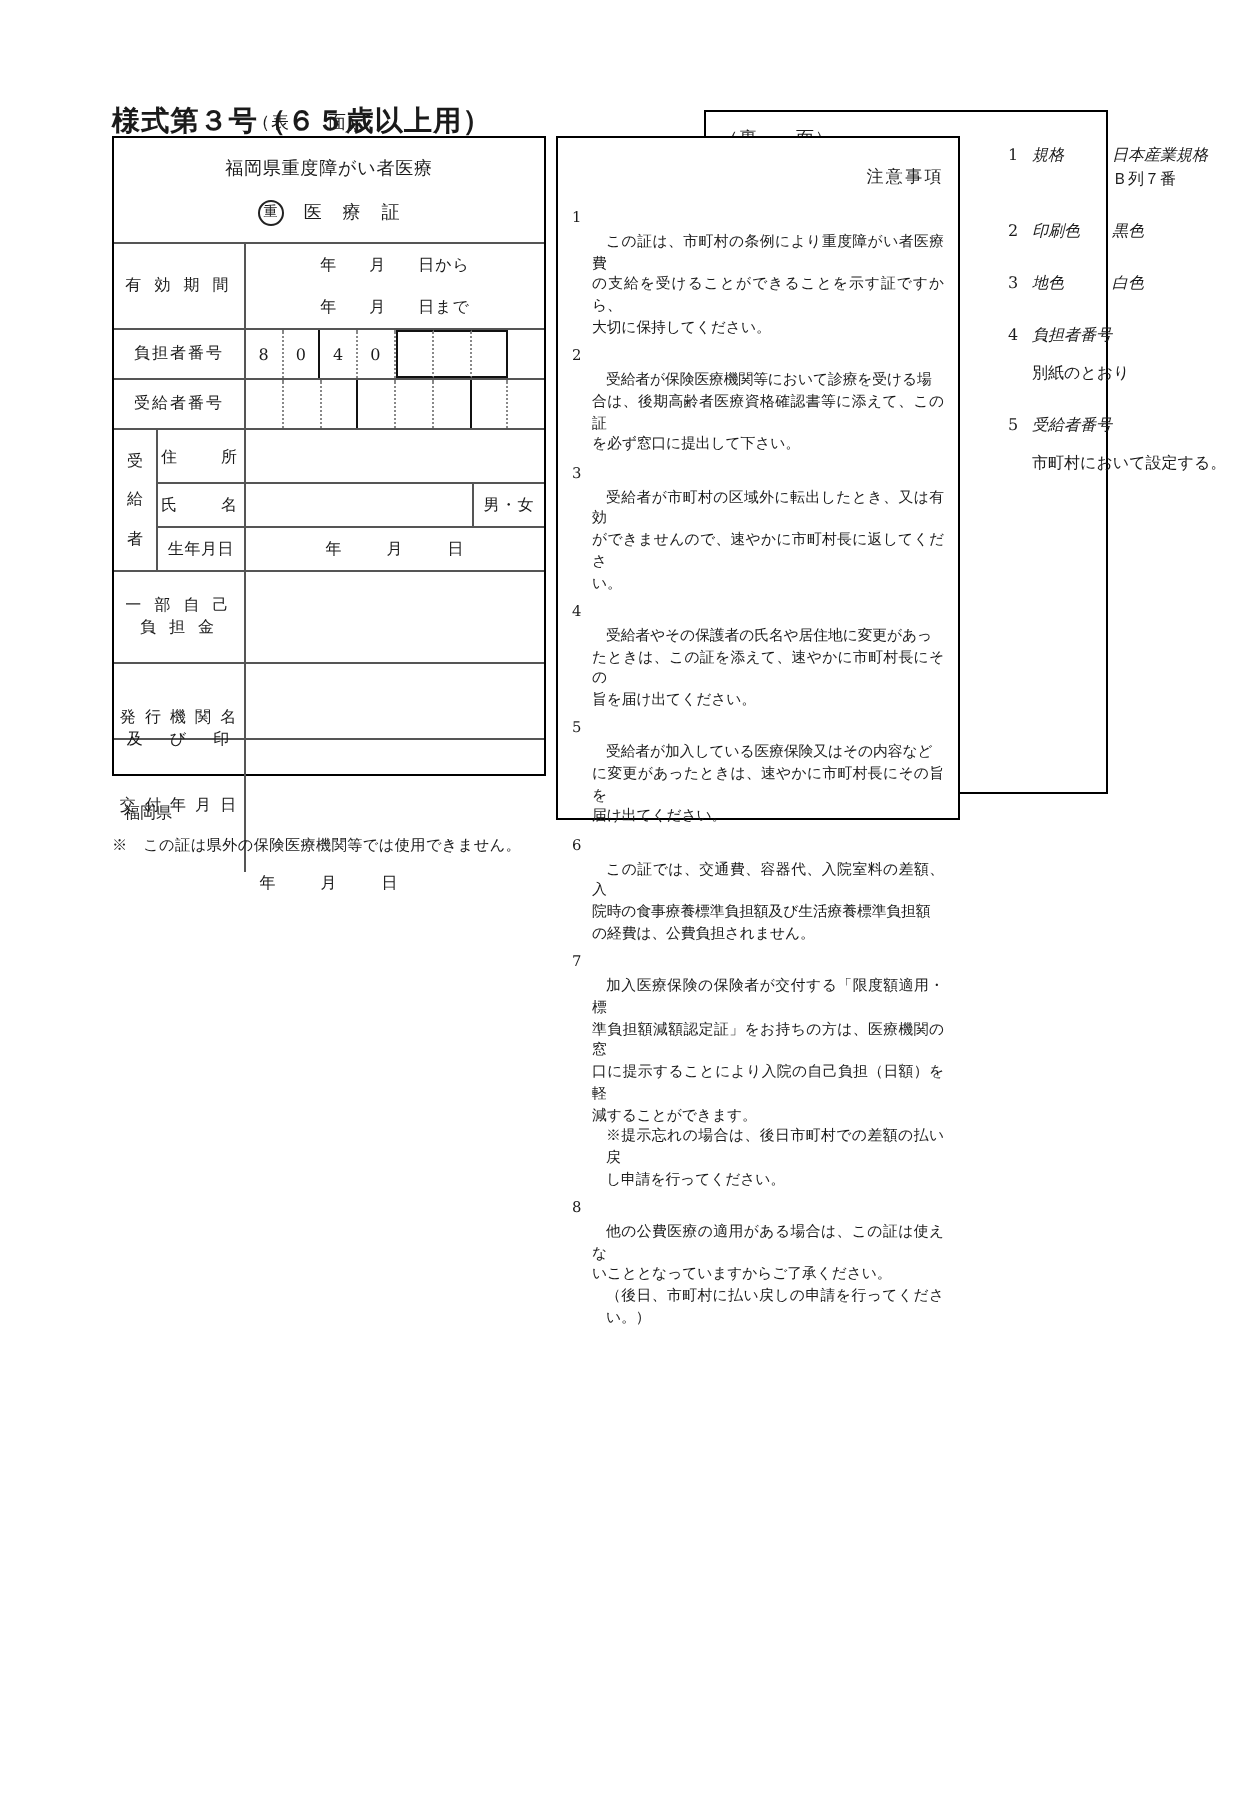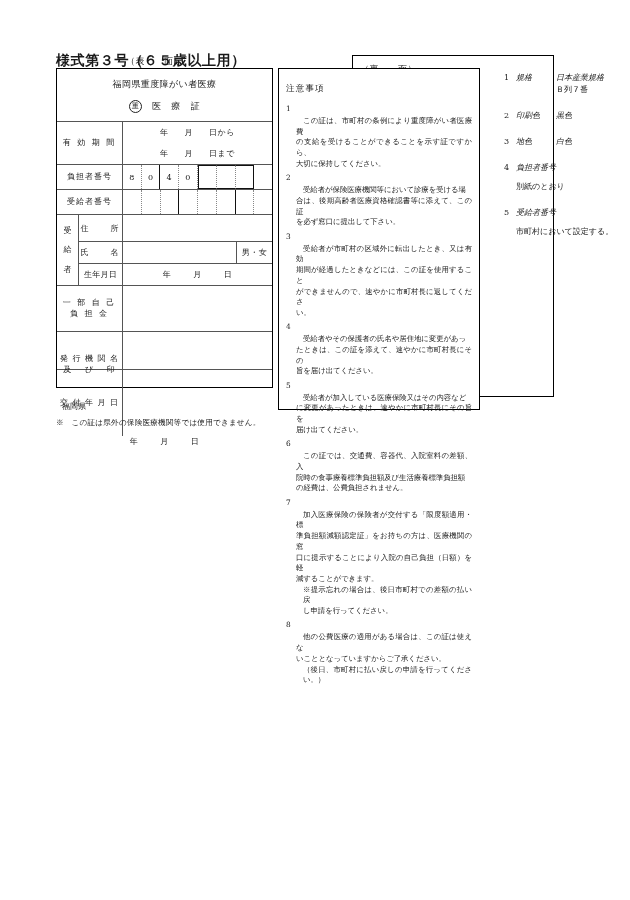--- a/index.html
+++ b/index.html
@@ -258,21 +258,21 @@
     left: 278px;
     top: 68px;
     width: 202px;
     height: 342px;
     border: 1.4px solid #000;
     box-sizing: border-box;
     background: #fff;
     padding: 7px 7px 0 7px;
   }
   .back-title {
-    text-align: left;
+    text-align: right;
     font-size: 8.5px;
     letter-spacing: 1.2px;
     margin: 7px 0 9px 0;
   }
   .note {
     display: flex;
     font-size: 7.4px;
     line-height: 1.45;
     margin-bottom: 3.5px;
     letter-spacing: -0.05px;
@@ -465,21 +465,20 @@
           <div class="note-body">
             <p class="first">受給者が保険医療機関等において診療を受ける場</p>
             <p>合は、後期高齢者医療資格確認書等に添えて、この証</p>
             <p>を必ず窓口に提出して下さい。</p>
           </div>
         </div>
         <div class="note">
           <div class="note-num">3</div>
           <div class="note-body">
             <p class="first">受給者が市町村の区域外に転出したとき、又は有効</p>
-            <p>期間が経過したときなどには、この証を使用すること</p>
             <p>ができませんので、速やかに市町村長に返してくださ</p>
             <p>い。</p>
           </div>
         </div>
         <div class="note">
           <div class="note-num">4</div>
           <div class="note-body">
             <p class="first">受給者やその保護者の氏名や居住地に変更があっ</p>
             <p>たときは、この証を添えて、速やかに市町村長にその</p>
             <p>旨を届け出てください。</p>

